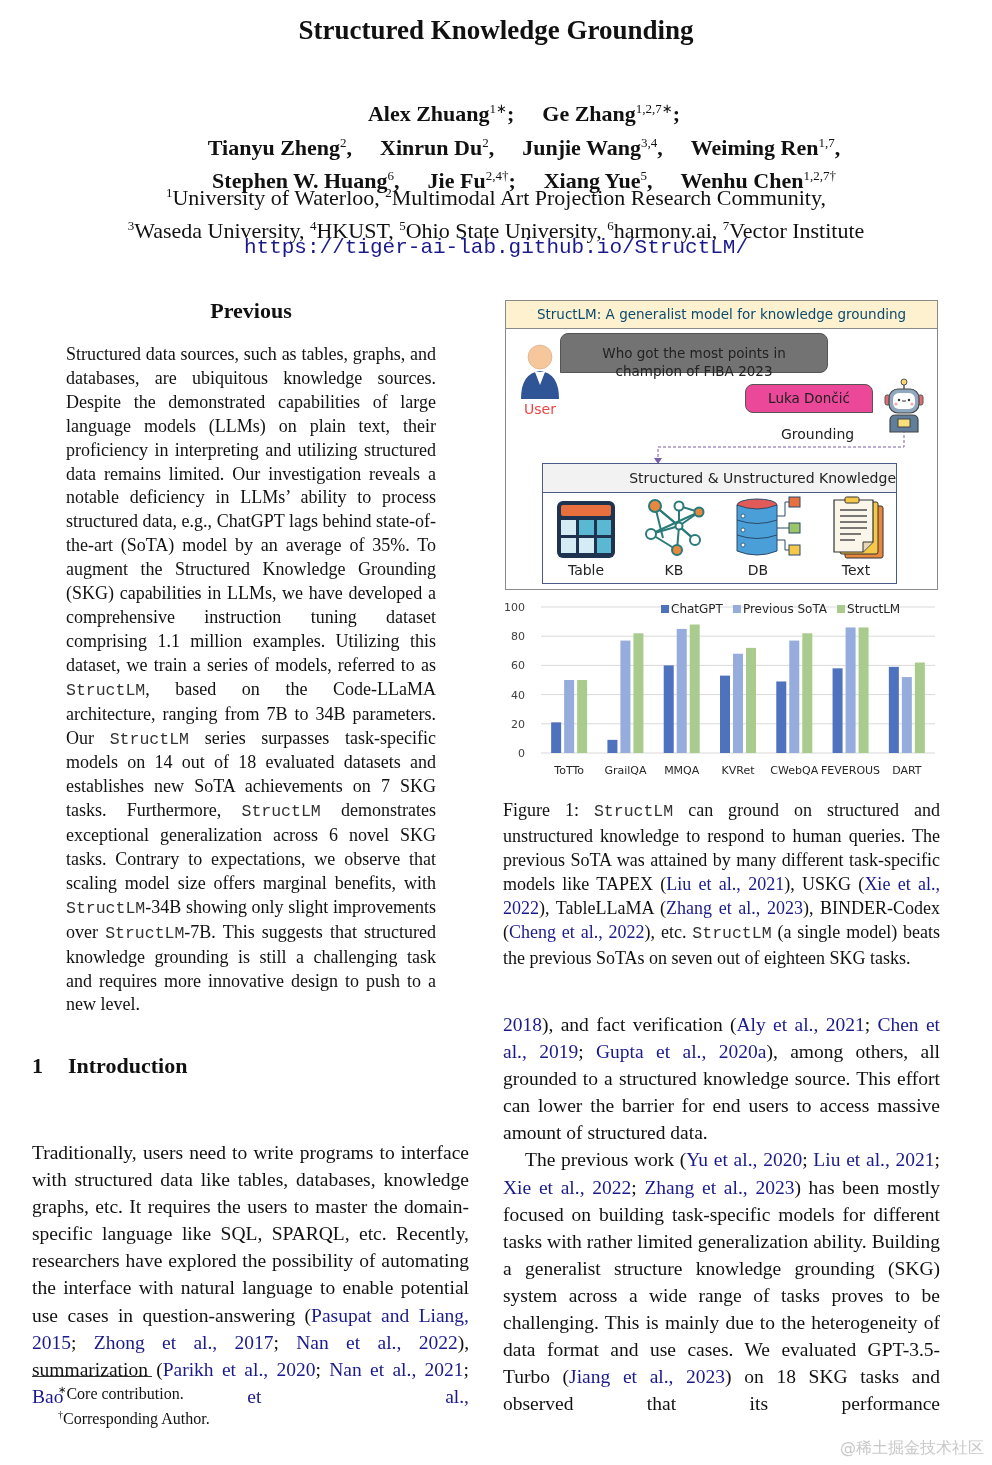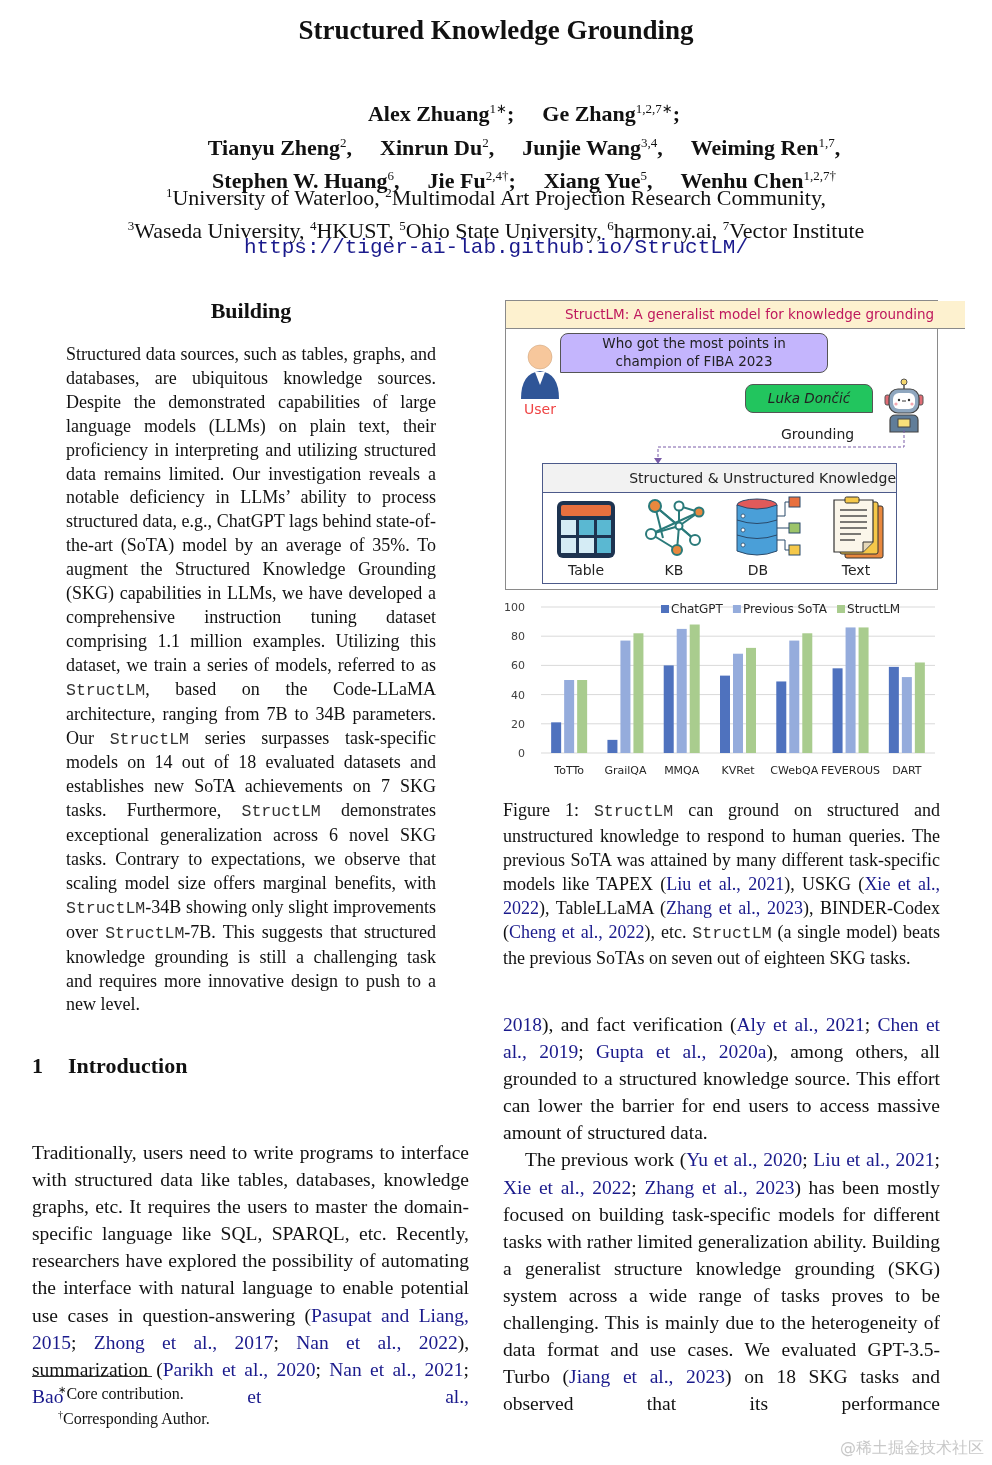--- a/index.html
+++ b/index.html
@@ -24,23 +24,23 @@
   .right-col { left:503px; width:437px; }
   .caption { top:798px; font-size:18px; line-height:24px; text-align:justify; }
   .rtext { top:1011px; font-size:19.5px; line-height:27.1px; text-align:justify; }
   .rtext p { margin:0; }
   .rtext p.indent { text-indent:22px; }
   .justify-last { text-align-last:justify; }
   .watermark { right:8px; top:1438px; font-family:"DejaVu Sans", sans-serif; font-size:16px; color:#c8c8c8;margin-left:24px; }
 
   
   .diagram { left:505px; top:300px; width:433px; height:290px; border:1px solid #8a8a8a; box-sizing:border-box; font-family:"DejaVu Sans", sans-serif; }
-  .diag-title { position:absolute; left:0; top:0; width:100%; height:27px; background:#fdf1cf; border-bottom:1px solid #8a8a8a; text-align:center; font-size:13.5px; line-height:27px; color:#be185d;padding-left:28px; }
-  .bubble-q { position:absolute; left:54px; top:32px; width:268px; height:40px; background:#c4b5fd; border:1px solid #555; border-radius:8px 8px 8px 0; box-sizing:border-box; text-align:center; font-size:13.5px; line-height:18px; padding-top:0; color:#222; }
-  .bubble-a { position:absolute; left:239px; top:83px; width:128px; height:29px; background:#22c55e; border:1px solid #555; border-radius:8px 8px 0 8px; box-sizing:border-box; text-align:center; font-size:13.5px; line-height:27px; color:#222;font-style:italic; }
+  .diag-title { position:absolute; left:0; top:0; width:100%; height:27px; background:#fdf1cf; border-bottom:1px solid #8a8a8a; text-align:center; font-size:13.5px; line-height:27px; color:#0c4a6e; }
+  .bubble-q { position:absolute; left:54px; top:32px; width:268px; height:40px; background:#737373; border:1px solid #555; border-radius:8px 8px 8px 0; box-sizing:border-box; text-align:center; font-size:13.5px; line-height:18px; padding-top:10px; color:#222; }
+  .bubble-a { position:absolute; left:239px; top:83px; width:128px; height:29px; background:#ec4899; border:1px solid #555; border-radius:8px 8px 0 8px; box-sizing:border-box; text-align:center; font-size:13.5px; line-height:27px; color:#222; }
   .user-label { position:absolute; left:18px; top:100px; font-size:14px; color:#ef4444; }
   .grounding-label { position:absolute; left:275px; top:125px; font-size:14px; color:#222; }
   .knowledge-box { position:absolute; left:36px; top:162px; width:355px; height:121px; border:1.5px solid #4c5a8a; box-sizing:border-box; }
   .knowledge-title { position:absolute; left:0; top:0; width:100%; height:28px; background:#f2f2f2; border-bottom:1.5px solid #4c5a8a; text-align:right; font-size:14px; line-height:28px; color:#222; }
   .kicon-label { position:absolute; top:98px; font-size:14px; color:#222; width:70px; text-align:center; }
 
   
   .chart { left:503px; top:596px; width:440px; height:190px; font-family:"DejaVu Sans", sans-serif; }
   .chart svg text { font-family:"DejaVu Sans", sans-serif; }
 </style>
@@ -57,21 +57,21 @@
     <div><span style="margin: 0px 14px;"><span>Stephen W. Huang</span><sup>6</sup><span>,</span></span><span style="margin: 0px 14px;"><span>Jie Fu</span><sup>2,4†</sup><span>;</span></span><span style="margin: 0px 14px;"><span>Xiang Yue</span><sup>5</sup><span>,</span></span><span style="margin: 0px 14px;"><span>Wenhu Chen</span><sup>1,2,7†</sup><span></span></span></div>
   </div>
 
 <div class="abs affil" id="affils">
     <div><sup>1</sup><span>University of Waterloo, </span><sup>2</sup><span>Multimodal Art Projection Research Community,</span></div>
     <div><sup>3</sup><span>Waseda University, </span><sup>4</sup><span>HKUST, </span><sup>5</sup><span>Ohio State University, </span><sup>6</sup><span>harmony.ai, </span><sup>7</sup><span>Vector Institute</span></div>
   </div>
 
 <div class="abs url">https://tiger-ai-lab.github.io/StructLM/</div>
 
-<div class="abs abstract-h">Building</div>
+<div class="abs abstract-h">Previous</div>
 <div class="abs col-left abstract"><span>Structured data sources, such as tables, graphs, and databases, are ubiquitous knowledge sources. Despite the demonstrated capabilities of large language models (LLMs) on plain text, their proficiency in interpreting and utilizing structured data remains limited. Our investigation reveals a notable deficiency in LLMs’ ability to process structured data, e.g., ChatGPT lags behind state-of-the-art (SoTA) model by an average of 35%. To augment the Structured Knowledge Grounding (SKG) capabilities in LLMs, we have developed a comprehensive instruction tuning dataset comprising 1.1 million examples. Utilizing this dataset, we train a series of models, referred to as </span><span class="mono">StructLM</span><span>, based on the Code-LLaMA architecture, ranging from 7B to 34B parameters. Our </span><span class="mono">StructLM</span><span> series surpasses task-specific models on 14 out of 18 evaluated datasets and establishes new SoTA achievements on 7 SKG tasks. Furthermore, </span><span class="mono">StructLM</span><span> demonstrates exceptional generalization across 6 novel SKG tasks. Contrary to expectations, we observe that scaling model size offers marginal benefits, with </span><span class="mono">StructLM</span><span>-34B showing only slight improvements over </span><span class="mono">StructLM</span><span>-7B. This suggests that structured knowledge grounding is still a challenging task and requires more innovative design to push to a new level.</span></div>
 
 <div class="abs sec-h">
   <span class="num">1</span><span>Introduction</span>
 </div>
 <div class="abs intro justify-last"><span>Traditionally, users need to write programs to interface with structured data like tables, databases, knowledge graphs, etc. It requires the users to master the domain-specific language like SQL, SPARQL, etc. Recently, researchers have explored the possibility of automating the interface with natural language to enable potential use cases in question-answering (</span><span class="cite">Pasupat and Liang, 2015</span><span>; </span><span class="cite">Zhong et al., 2017</span><span>; </span><span class="cite">Nan et al., 2022</span><span>), summarization (</span><span class="cite">Parikh et al., 2020</span><span>; </span><span class="cite">Nan et al., 2021</span><span>; </span><span class="cite">Bao et al.,</span></div>
 
 <div class="abs fn-rule"></div>
 <div class="abs footnotes">
   <div><sup>∗</sup><span>Core contribution.</span></div>

